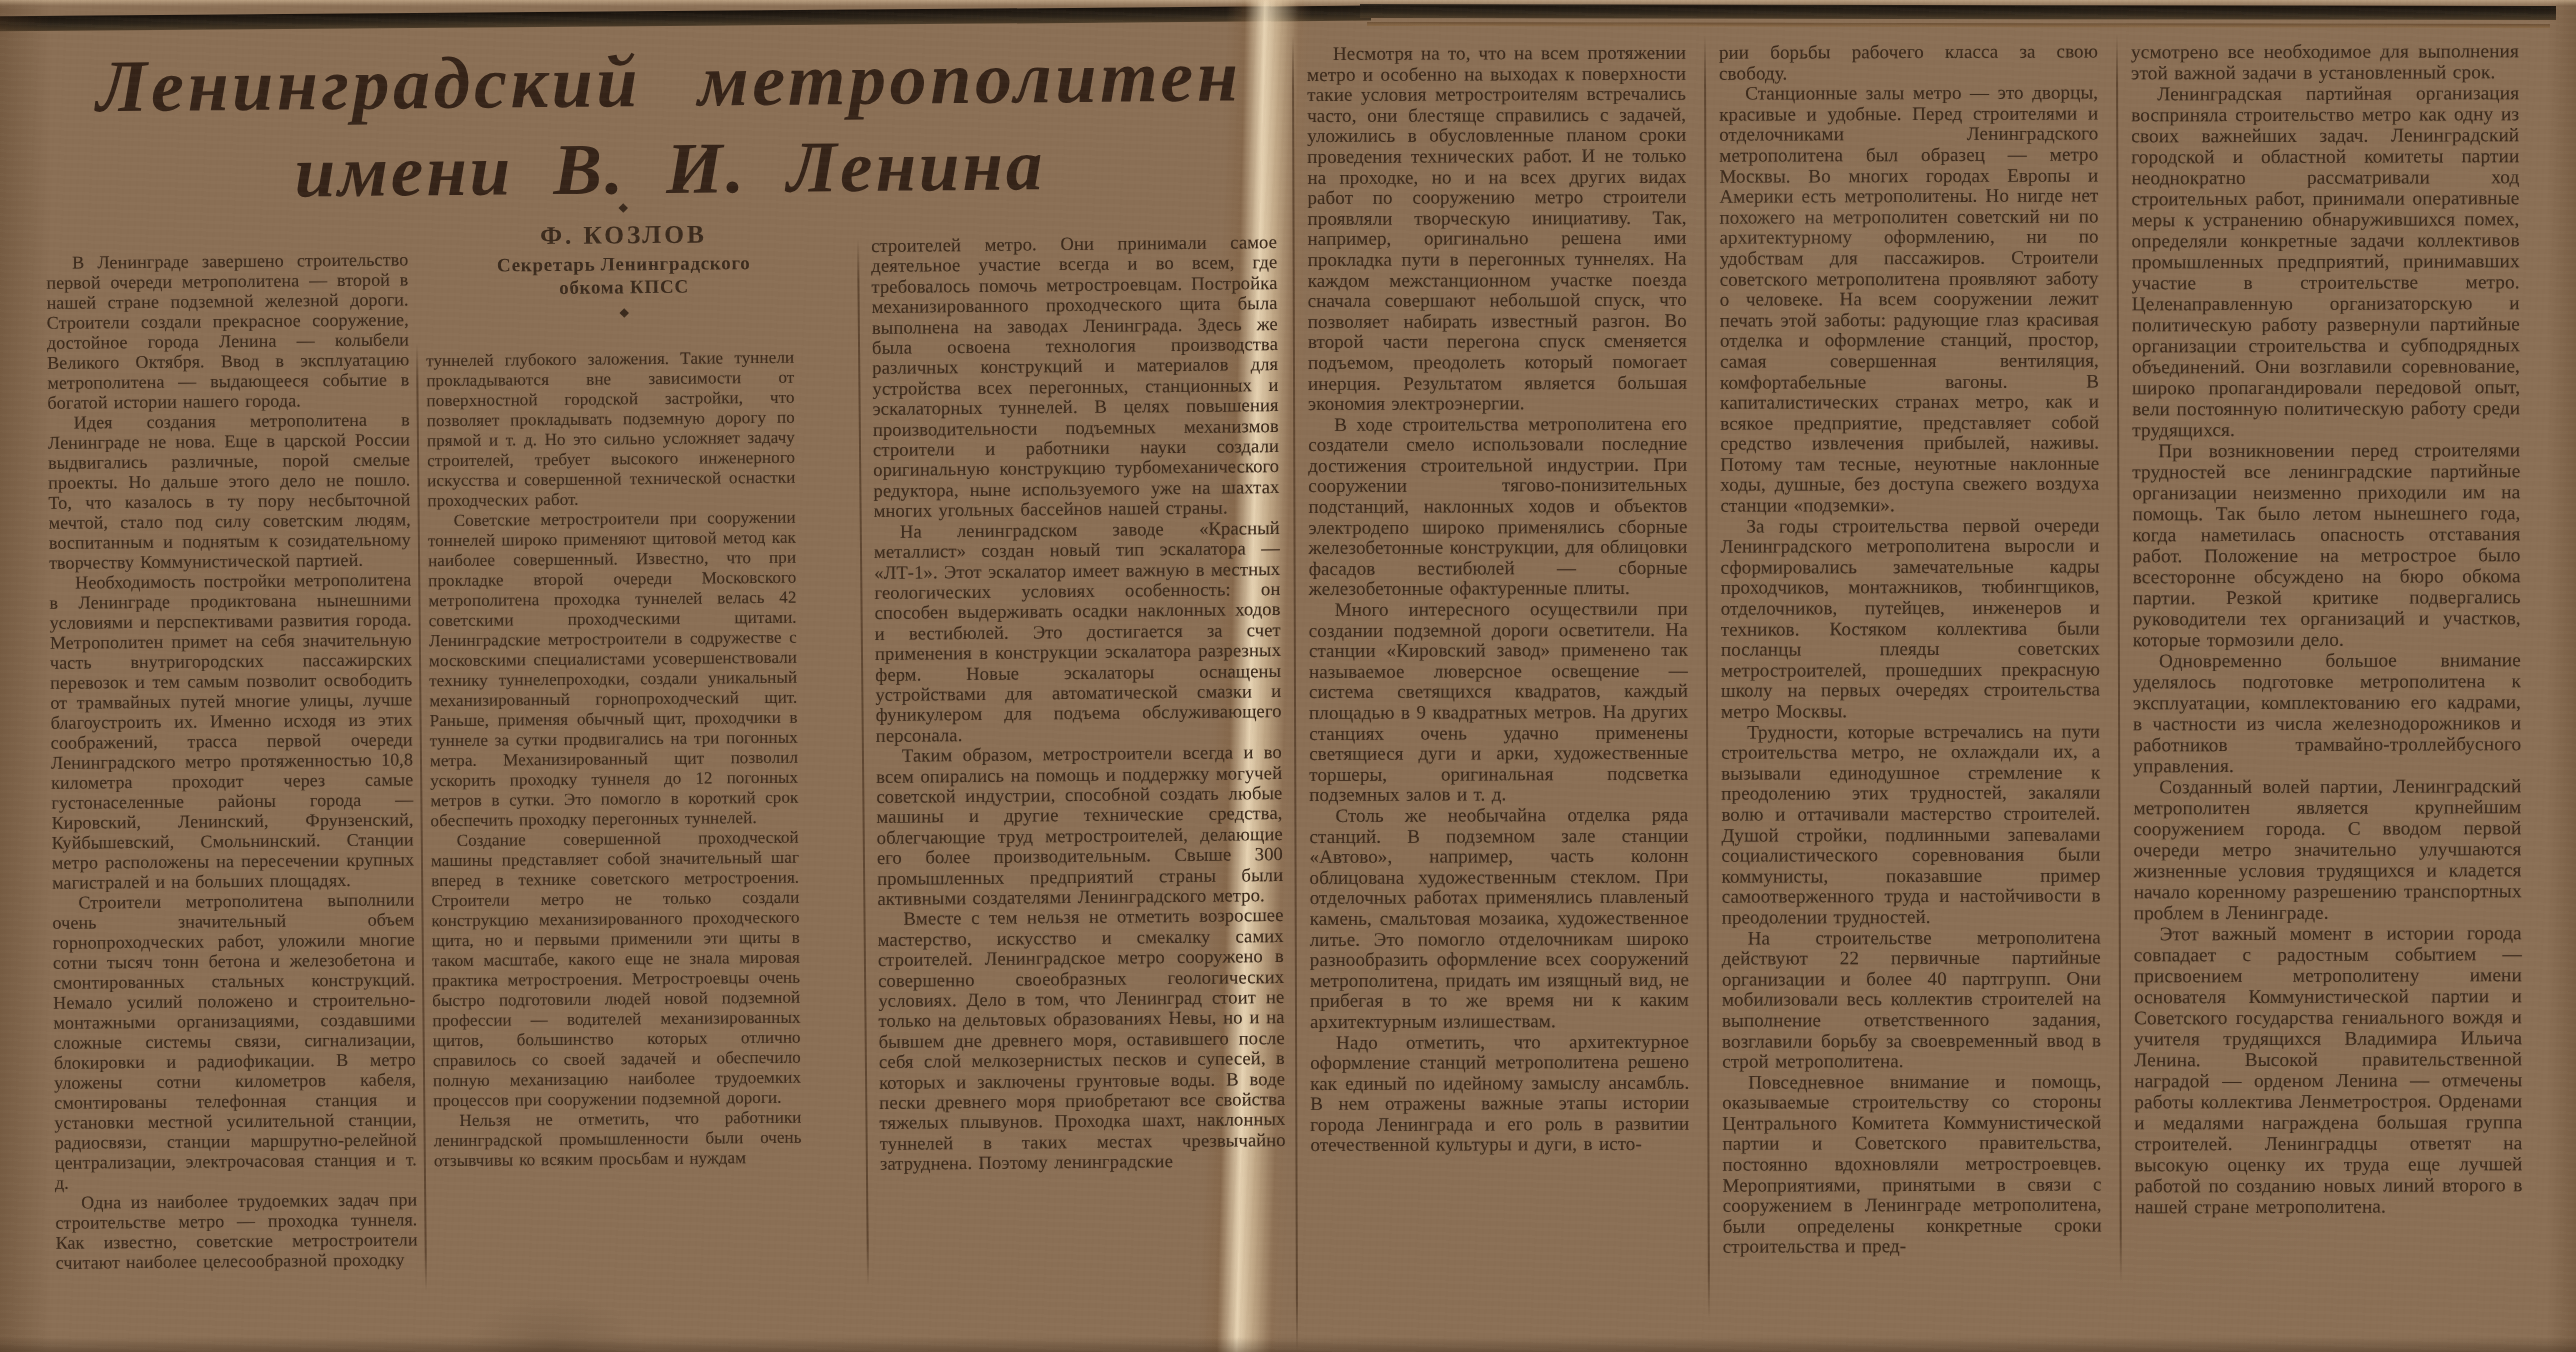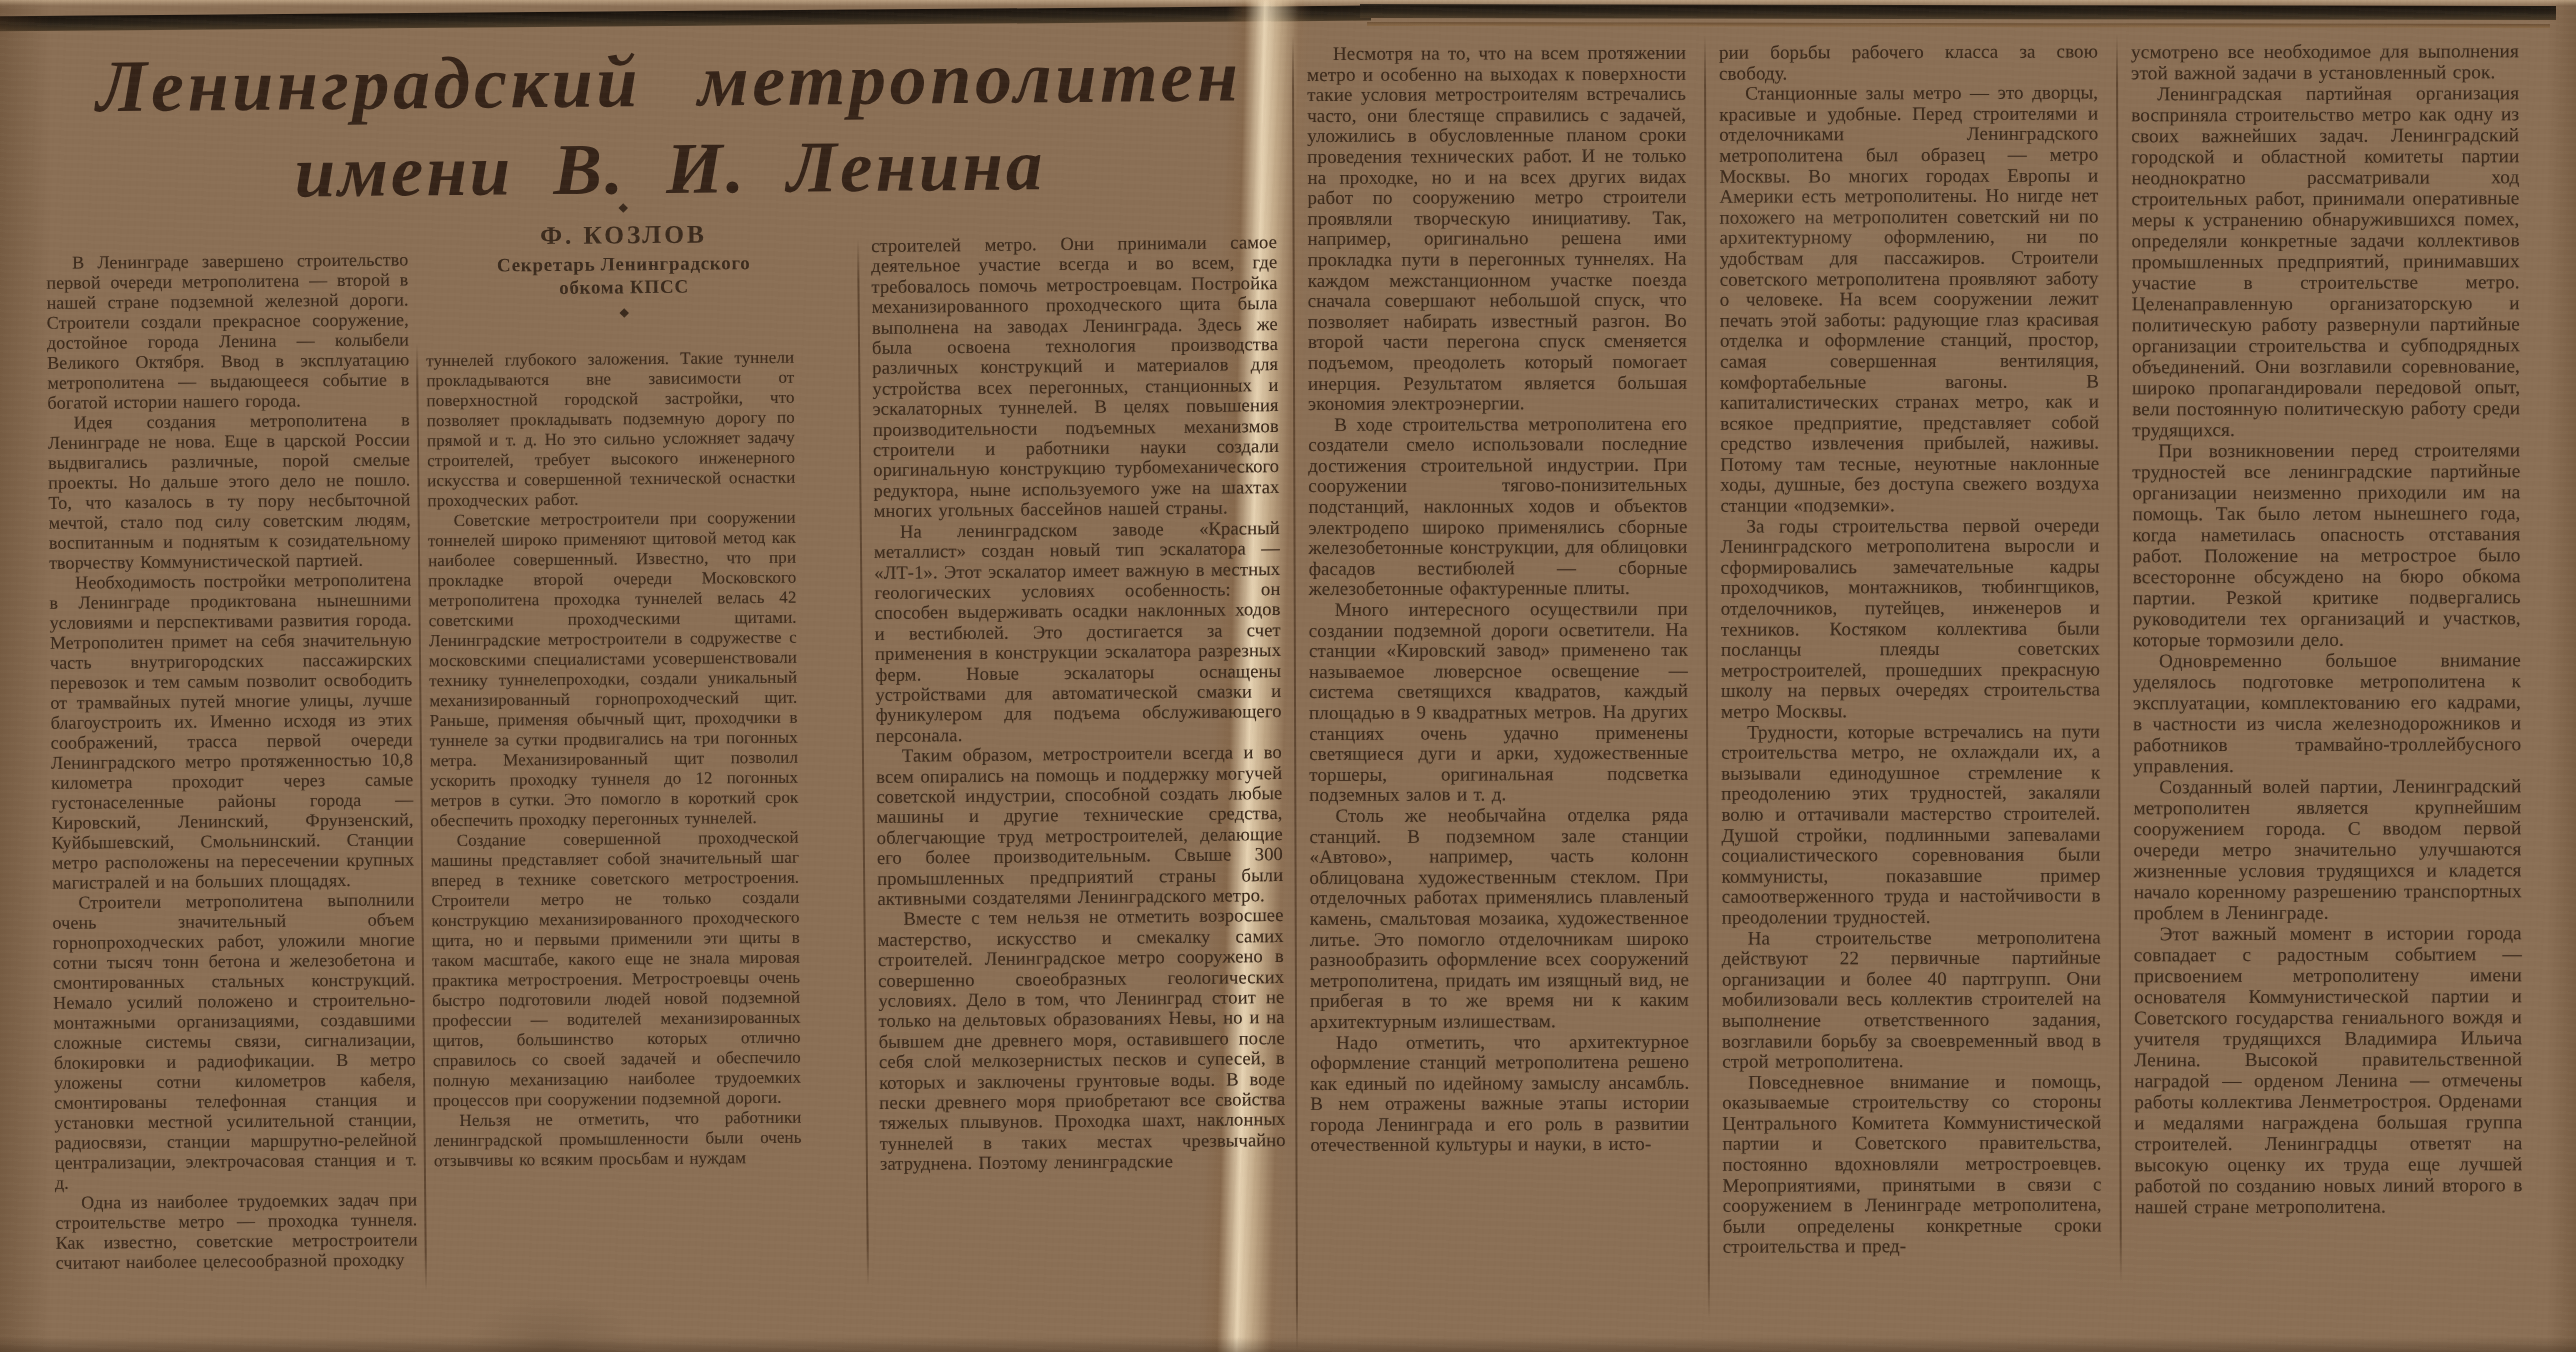--- a/index.html
+++ b/index.html
@@ -133,21 +133,21 @@
     <div class="vrule" id="r1"></div>
     <div class="vrule" id="r2"></div>
   </div>
 
   <div class="half" id="right-half">
     <div class="col" id="c3">
         <p class="ind">Несмотря на то, что на всем протяжении метро и особенно на выходах к поверхности такие условия метростроителям встречались часто, они блестяще справились с задачей, уложились в обусловленные планом сроки проведения технических работ. И не только на проходке, но и на всех других видах работ по сооружению метро строители проявляли творческую инициативу. Так, например, оригинально решена ими прокладка пути в перегонных туннелях. На каждом межстанционном участке поезда сначала совершают небольшой спуск, что позволяет набирать известный разгон. Во второй части перегона спуск сменяется подъемом, преодолеть который помогает инерция. Результатом является большая экономия электроэнергии.</p>
         <p class="ind">В ходе строительства метрополитена его создатели смело использовали последние достижения строительной индустрии. При сооружении тягово-понизительных подстанций, наклонных ходов и объектов электродепо широко применялись сборные железобетонные конструкции, для облицовки фасадов вестибюлей — сборные железобетонные офактуренные плиты.</p>
         <p class="ind">Много интересного осуществили при создании подземной дороги осветители. На станции «Кировский завод» применено так называемое люверсное освещение — система светящихся квадратов, каждый площадью в 9 квадратных метров. На других станциях очень удачно применены светящиеся дуги и арки, художественные торшеры, оригинальная подсветка подземных залов и т. д.</p>
         <p class="ind">Столь же необычайна отделка ряда станций. В подземном зале станции «Автово», например, часть колонн облицована художественным стеклом. При отделочных работах применялись плавленый камень, смальтовая мозаика, художественное литье. Это помогло отделочникам широко разнообразить оформление всех сооружений метрополитена, придать им изящный вид, не прибегая в то же время ни к каким архитектурным излишествам.</p>
-        <p class="ind">Надо отметить, что архитектурное оформление станций метрополитена решено как единый по идейному замыслу ансамбль. В нем отражены важные этапы истории города Ленинграда и его роль в развитии отечественной культуры и науки, в исто-</p>
+        <p class="ind">Надо отметить, что архитектурное оформление станций метрополитена решено как единый по идейному замыслу ансамбль. В нем отражены важные этапы истории города Ленинграда и его роль в развитии отечественной культуры и дуги, в исто-</p>
       </div>
     <div class="col" id="c4">
         <p>рии борьбы рабочего класса за свою свободу.</p>
         <p class="ind">Станционные залы метро — это дворцы, красивые и удобные. Перед строителями и отделочниками Ленинградского метрополитена был образец — метро Москвы. Во многих городах Европы и Америки есть метрополитены. Но нигде нет похожего на метрополитен советский ни по архитектурному оформлению, ни по удобствам для пассажиров. Строители советского метрополитена проявляют заботу о человеке. На всем сооружении лежит печать этой заботы: радующие глаз красивая отделка и оформление станций, простор, самая совершенная вентиляция, комфортабельные вагоны. В капиталистических странах метро, как и всякое предприятие, представляет собой средство извлечения прибылей, наживы. Потому там тесные, неуютные наклонные ходы, душные, без доступа свежего воздуха станции «подземки».</p>
         <p class="ind">За годы строительства первой очереди Ленинградского метрополитена выросли и сформировались замечательные кадры проходчиков, монтажников, тюбингщиков, отделочников, путейцев, инженеров и техников. Костяком коллектива были посланцы плеяды советских метростроителей, прошедших прекрасную школу на первых очередях строительства метро Москвы.</p>
         <p class="ind">Трудности, которые встречались на пути строительства метро, не охлаждали их, а вызывали единодушное стремление к преодолению этих трудностей, закаляли волю и оттачивали мастерство строителей. Душой стройки, подлинными запевалами социалистического соревнования были коммунисты, показавшие пример самоотверженного труда и настойчивости в преодолении трудностей.</p>
         <p class="ind">На строительстве метрополитена действуют 22 первичные партийные организации и более 40 партгрупп. Они мобилизовали весь коллектив строителей на выполнение ответственного задания, возглавили борьбу за своевременный ввод в строй метрополитена.</p>
         <p class="ind">Повседневное внимание и помощь, оказываемые строительству со стороны Центрального Комитета Коммунистической партии и Советского правительства, постоянно вдохновляли метростроевцев. Мероприятиями, принятыми в связи с сооружением в Ленинграде метрополитена, были определены конкретные сроки строительства и пред-</p>
       </div>
     <div class="col" id="c5">

